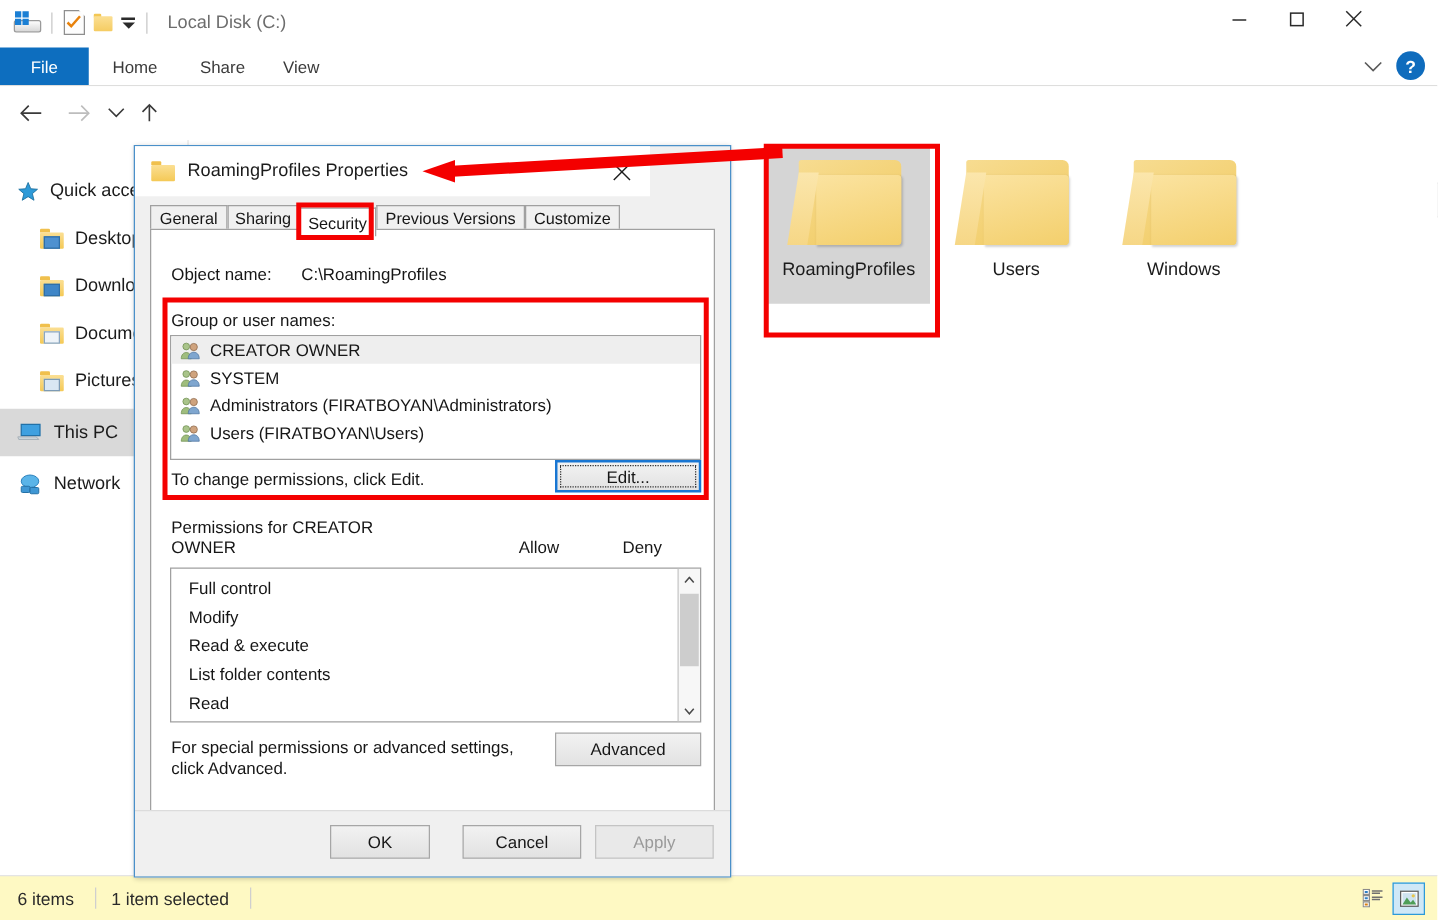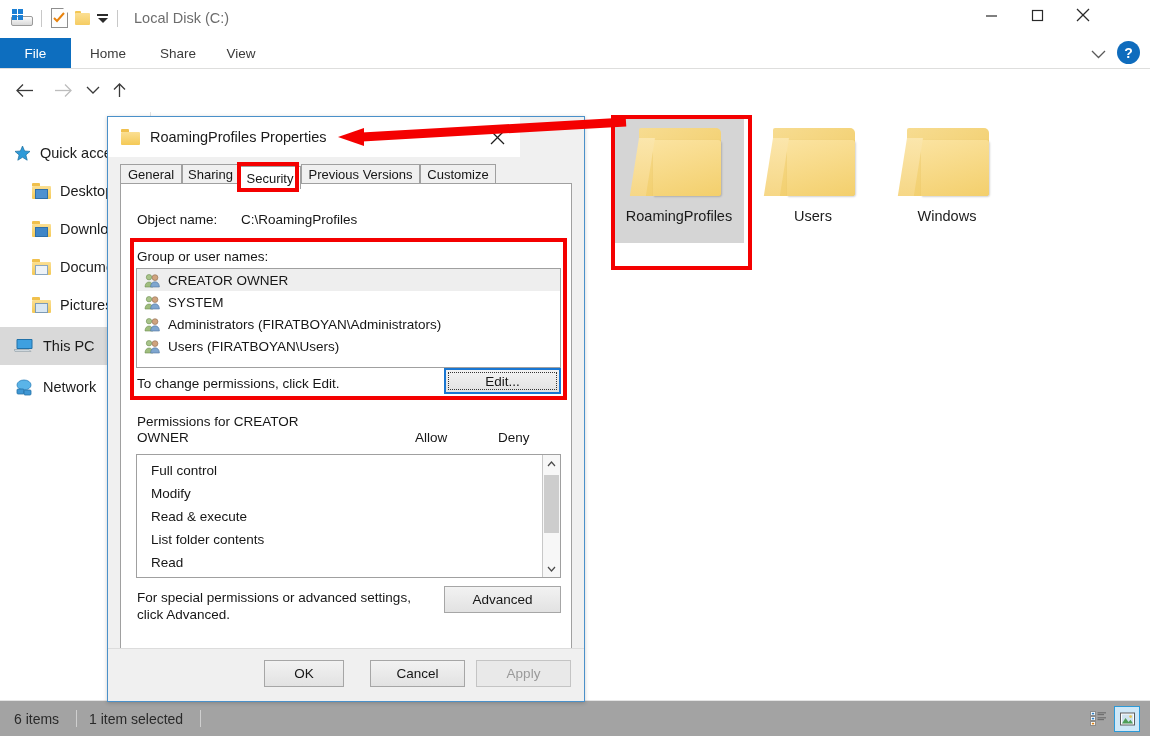--- a/index.html
+++ b/index.html
@@ -69,21 +69,21 @@
   .content{position:absolute;left:151px;top:112px;width:999px;height:588px;background:#fff;}
   .fitem{position:absolute;width:130px;height:125px;display:flex;flex-direction:column;align-items:center;justify-content:flex-start;}
   .fitem.sel{background:#d5d5d5;}
   .bigfold{width:92px;height:76px;position:relative;margin-top:8px;}
   .bigfold .back{position:absolute;left:6px;top:2px;width:82px;height:68px;background:linear-gradient(150deg,#f7dc91,#f0c95e);border-radius:2px 5px 3px 3px;}
   .bigfold .front{position:absolute;left:20px;top:14px;width:68px;height:56px;background:linear-gradient(165deg,#fbe3a0,#f3cf6c);border-radius:0 3px 3px 0;box-shadow:1px 1px 2px rgba(0,0,0,.18);}
   .bigfold .flap{position:absolute;left:6px;top:12px;width:16px;height:58px;background:linear-gradient(#fbe6ac,#f6d786);transform:skewX(-9deg);transform-origin:top left;}
   .flabel{margin-top:6px;font-size:14.5px;color:#1b1b1b;text-align:center;line-height:1.2;}
 
   
-  .statusbar{position:absolute;left:0;top:700px;width:1150px;height:36px;background:#a3a3a3;border-top:1px solid #e4e4e4;}
+  .statusbar{position:absolute;left:0;top:700px;width:1150px;height:36px;background:#fef9c3;border-top:1px solid #e4e4e4;}
   .status-txt{position:absolute;top:10px;font-size:14px;color:#2a2a2a;}
   .status-div{position:absolute;top:9px;width:1px;height:17px;background:#cfcfcf;}
   .viewbtn{position:absolute;top:706px;width:24px;height:24px;display:flex;align-items:center;justify-content:center;}
   .viewbtn.active{border:1px solid #2c9ad8;background:#cfe8f7;}
 
   
   .dialog{position:absolute;left:107px;top:116px;width:478px;height:586px;background:#f0f0f0;border:1px solid #4a90c9;box-sizing:border-box;box-shadow:0 1px 4px rgba(0,0,0,.20);}
   .dlg-title{position:absolute;left:0;top:0;width:412px;height:40px;background:#fff;display:flex;align-items:center;}
   .dlg-title .fi{margin-left:13px;}
   .dlg-title .tx{margin-left:10px;font-size:14.5px;color:#1b1b1b;}

